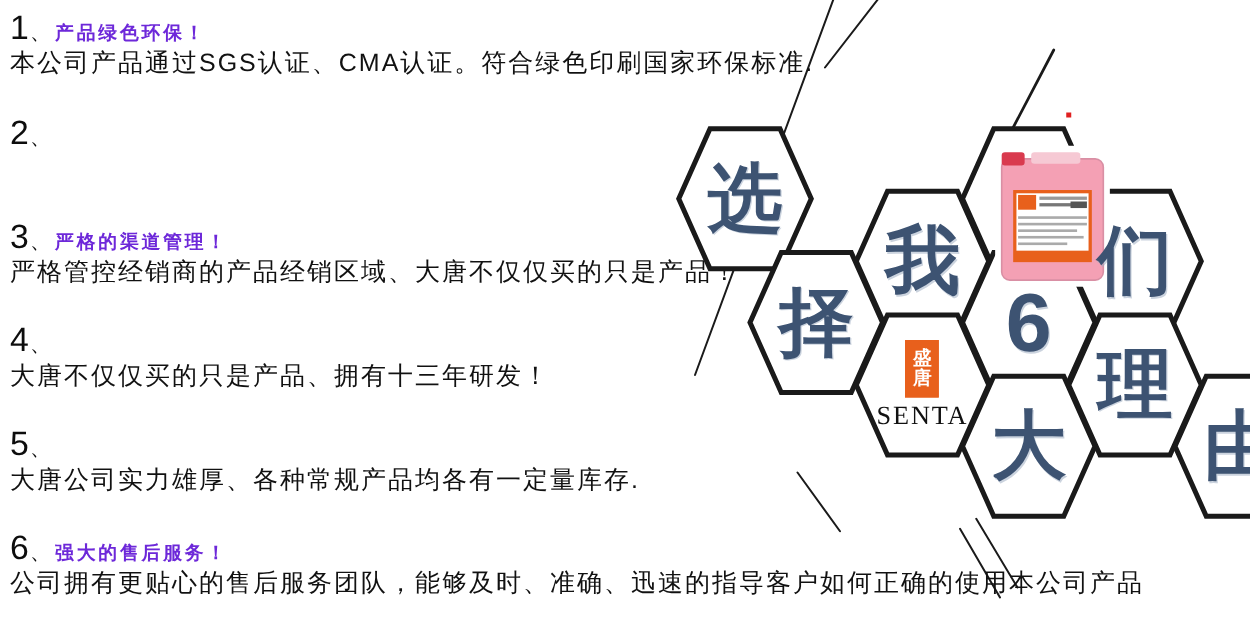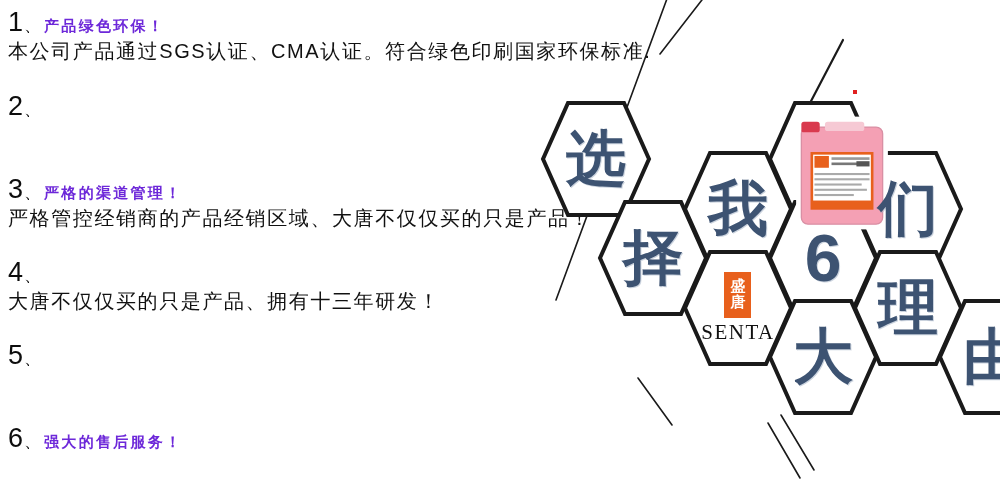--- a/index.html
+++ b/index.html
@@ -137,28 +137,30 @@
         <span class="r-dun">、</span>
       </div>
       <div class="r-body">大唐不仅仅买的只是产品、拥有十三年研发！</div>
     </div>
 
     <div class="reason r5">
       <div class="r-head">
         <span class="r-num">5</span>
         <span class="r-dun">、</span>
       </div>
+      <div class="r-body">大唐公司实力雄厚、各种常规产品均各有一定量库存.</div>
     </div>
 
     <div class="reason r6">
       <div class="r-head">
         <span class="r-num">6</span>
         <span class="r-dun">、</span>
         <span class="r-title">强大的售后服务！</span>
       </div>
+      <div class="r-body">公司拥有更贴心的售后服务团队，能够及时、准确、迅速的指导客户如何正确的使用本公司产品</div>
     </div>
 
   </div>
 
   <div class="honeycomb" id="honeycomb">
       <div class="hex" style="left: 540px; top: 100px;">
         <svg viewBox="0 0 112 118">
           <polygon points="28,3 84,3 109,59 84,115 28,115 3,59" fill="#ffffff" stroke="#1a1a1a" stroke-width="4" stroke-linejoin="miter"></polygon>
         </svg>
         <span class="hex-label">选</span>

